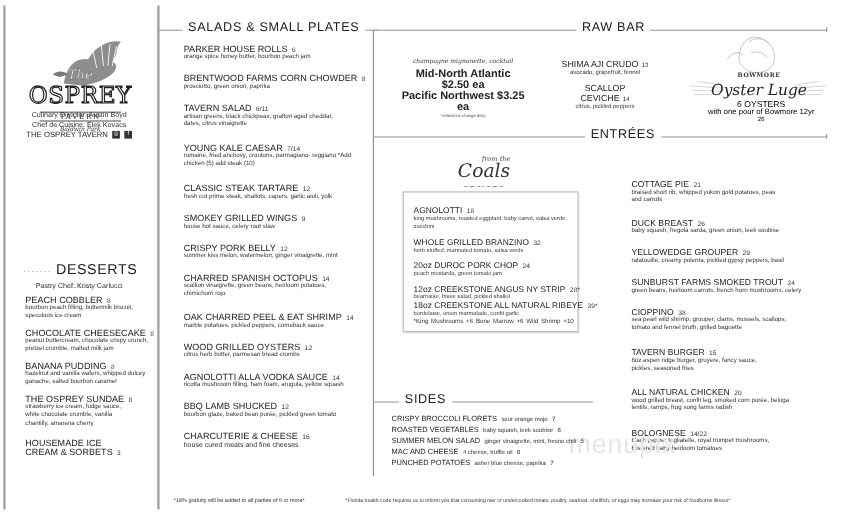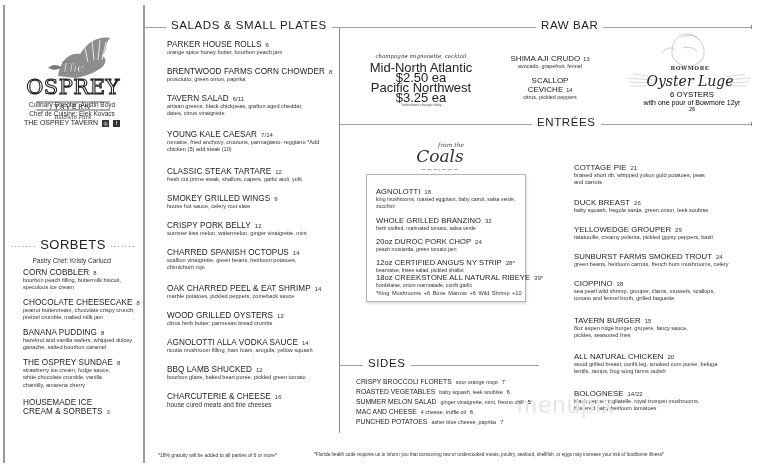--- a/index.html
+++ b/index.html
@@ -33,21 +33,21 @@
   .coals-hdr .from { font-family: "DejaVu Serif", serif; font-style: italic; font-size: 6px; color: #444; display: block; margin-left: 22px; }
   .coals-hdr .coals { font-family: "DejaVu Serif", serif; font-style: italic; font-size: 17px; color: #333; line-height: 16px; }
   .coals-hdr .flourish { display: block; font-size: 7px; color: #555; letter-spacing: 1px; }
 
   .addons { position: absolute; left: 376px; top: 290px; font-size: 5.6px; color: #333; word-spacing: 1px; white-space: nowrap; }
 
   
   .oysters { position: absolute; left: 364px; top: 53px; width: 114px; text-align: center; }
   .oysters .nm { font-size: 8px; color: #222; }
   .oysters .sub { font-family: "DejaVu Serif", serif; font-style: italic; font-size: 5.5px; color: #333; }
-  .oysters .pl { font-size: 13px; margin-top: 4px; color: #222; line-height: 10px; }
+  .oysters .pl { font-size: 10px; margin-top: 4px; color: #222; line-height: 10px; font-weight: bold; }
   .oysters .note { font-size: 3.8px; color: #555; }
 
   .raw-item { position: absolute; text-align: center; }
   .raw-item .nm { font-size: 8px; color: #222; }
   .raw-item .pr { font-size: 5.5px; margin-left: 3px; }
   .raw-item .ds { font-size: 5.4px; color: #333; }
 
   .promo { position: absolute; left: 625px; top: 28px; width: 120px; height: 72px; }
   .promo-text { position: absolute; left: 622px; top: 90px; width: 140px; text-align: center; color: #000000; }
   .promo-text .a { font-size: 7.8px; }
@@ -94,27 +94,27 @@
   <div>Chef de Cuisine: Elek Kovacs</div>
 </div>
 <div class="social">
   <span>THE OSPREY TAVERN</span>
   <span class="ico">◎</span>
   <span class="ico">f</span>
 </div>
 
 <div class="dess-title">
   <span class="dots">·······</span>
-  <span>SORBETS</span>
+  <span>DESSERTS</span>
   <span class="dots">·······</span>
 </div>
 <div class="pastry">Pastry Chef: Kristy Carlucci</div>
 
 <div class="item" style="left:23px; top:268px; width:118px;">
-  <div class="nm"><span>CORN COBBLER</span><span class="pr">8</span></div>
+  <div class="nm"><span>PEACH COBBLER</span><span class="pr">8</span></div>
   <div class="ds">bourbon peach filling, buttermilk biscuit, speculoos ice cream</div>
 </div>
 <div class="item" style="left:23px; top:298px; width:120px;">
   <div class="nm"><span>CHOCOLATE CHEESECAKE</span><span class="pr">8</span></div>
   <div class="ds">peanut buttercream, chocolate crispy crunch, pretzel crumble, malted milk jam</div>
 </div>
 <div class="item" style="left:23px; top:328px; width:120px;">
   <div class="nm"><span>BANANA PUDDING</span><span class="pr">8</span></div>
   <div class="ds">hazelnut and vanilla wafers, whipped dulcey ganache, salted bourbon caramel</div>
 </div>
@@ -174,21 +174,21 @@
 </div>
 <div class="item" style="left:167px; top:365px; width:172px;">
   <div class="nm"><span>BBQ LAMB SHUCKED</span><span class="pr">12</span></div>
   <div class="ds">bourbon glaze, baked bean purée, pickled green tomato</div>
 </div>
 <div class="item" style="left:167px; top:392px; width:172px;">
   <div class="nm"><span>CHARCUTERIE &amp; CHEESE</span><span class="pr">16</span></div>
   <div class="ds" style="font-size:6.4px;">house cured meats and fine cheeses</div>
 </div>
 
-<div class="sec-title" style="left:536px; top:19px;">RAW BAR</div>
+<div class="sec-title" style="left:524px; top:19px;">RAW BAR</div>
 
 <div class="oysters">
   <div class="sub">champagne mignonette, cocktail</div>
   <div class="pl">Mid-North Atlantic  $2.50 ea</div>
   <div class="pl" style="margin-top:0;">Pacific Northwest  $3.25 ea</div>
   <div class="note">*selections change daily</div>
 </div>
 
 <div class="raw-item" style="left:510px; top:54px; width:80px;">
   <div class="nm"><span>SHIMA AJI CRUDO</span><span class="pr">13</span></div>
@@ -241,21 +241,21 @@
 </div>
 <div class="item" style="left:376px; top:216px; width:148px;">
   <div class="nm" style="font-size:7.6px;"><span>WHOLE GRILLED BRANZINO</span><span class="pr">32</span></div>
   <div class="ds" style="font-size:5.2px;">herb stuffed, marinated tomato, salsa verde</div>
 </div>
 <div class="item" style="left:376px; top:237px; width:148px;">
   <div class="nm" style="font-size:7.6px;"><span>20oz DUROC PORK CHOP</span><span class="pr">24</span></div>
   <div class="ds" style="font-size:5.2px;">peach mostarda, green tomato jam</div>
 </div>
 <div class="item" style="left:376px; top:258px; width:148px;">
-  <div class="nm" style="font-size:7.6px;"><span>12oz CERTIFIED ANGUS NY STRIP</span><span class="pr">28*</span></div>
+  <div class="nm" style="font-size:7.6px;"><span>12oz CREEKSTONE ANGUS NY STRIP</span><span class="pr">28*</span></div>
   <div class="ds" style="font-size:5.2px;">bearnaise, frisee salad, pickled shallot</div>
 </div>
 <div class="item" style="left:376px; top:273px; width:160px;">
   <div class="nm" style="font-size:7.6px;"><span>18oz CREEKSTONE ALL NATURAL RIBEYE</span><span class="pr">39*</span></div>
   <div class="ds" style="font-size:5.2px;">bordelaise, onion marmalade, confit garlic</div>
 </div>
 <div class="addons">*King Mushrooms +6   Bone Marrow +6   Wild Shrimp +10</div>
 
 <div class="item" style="left:574px; top:163px; width:160px;">
   <div class="nm" style="font-size:7.8px;"><span>COTTAGE PIE</span><span class="pr">21</span></div>

